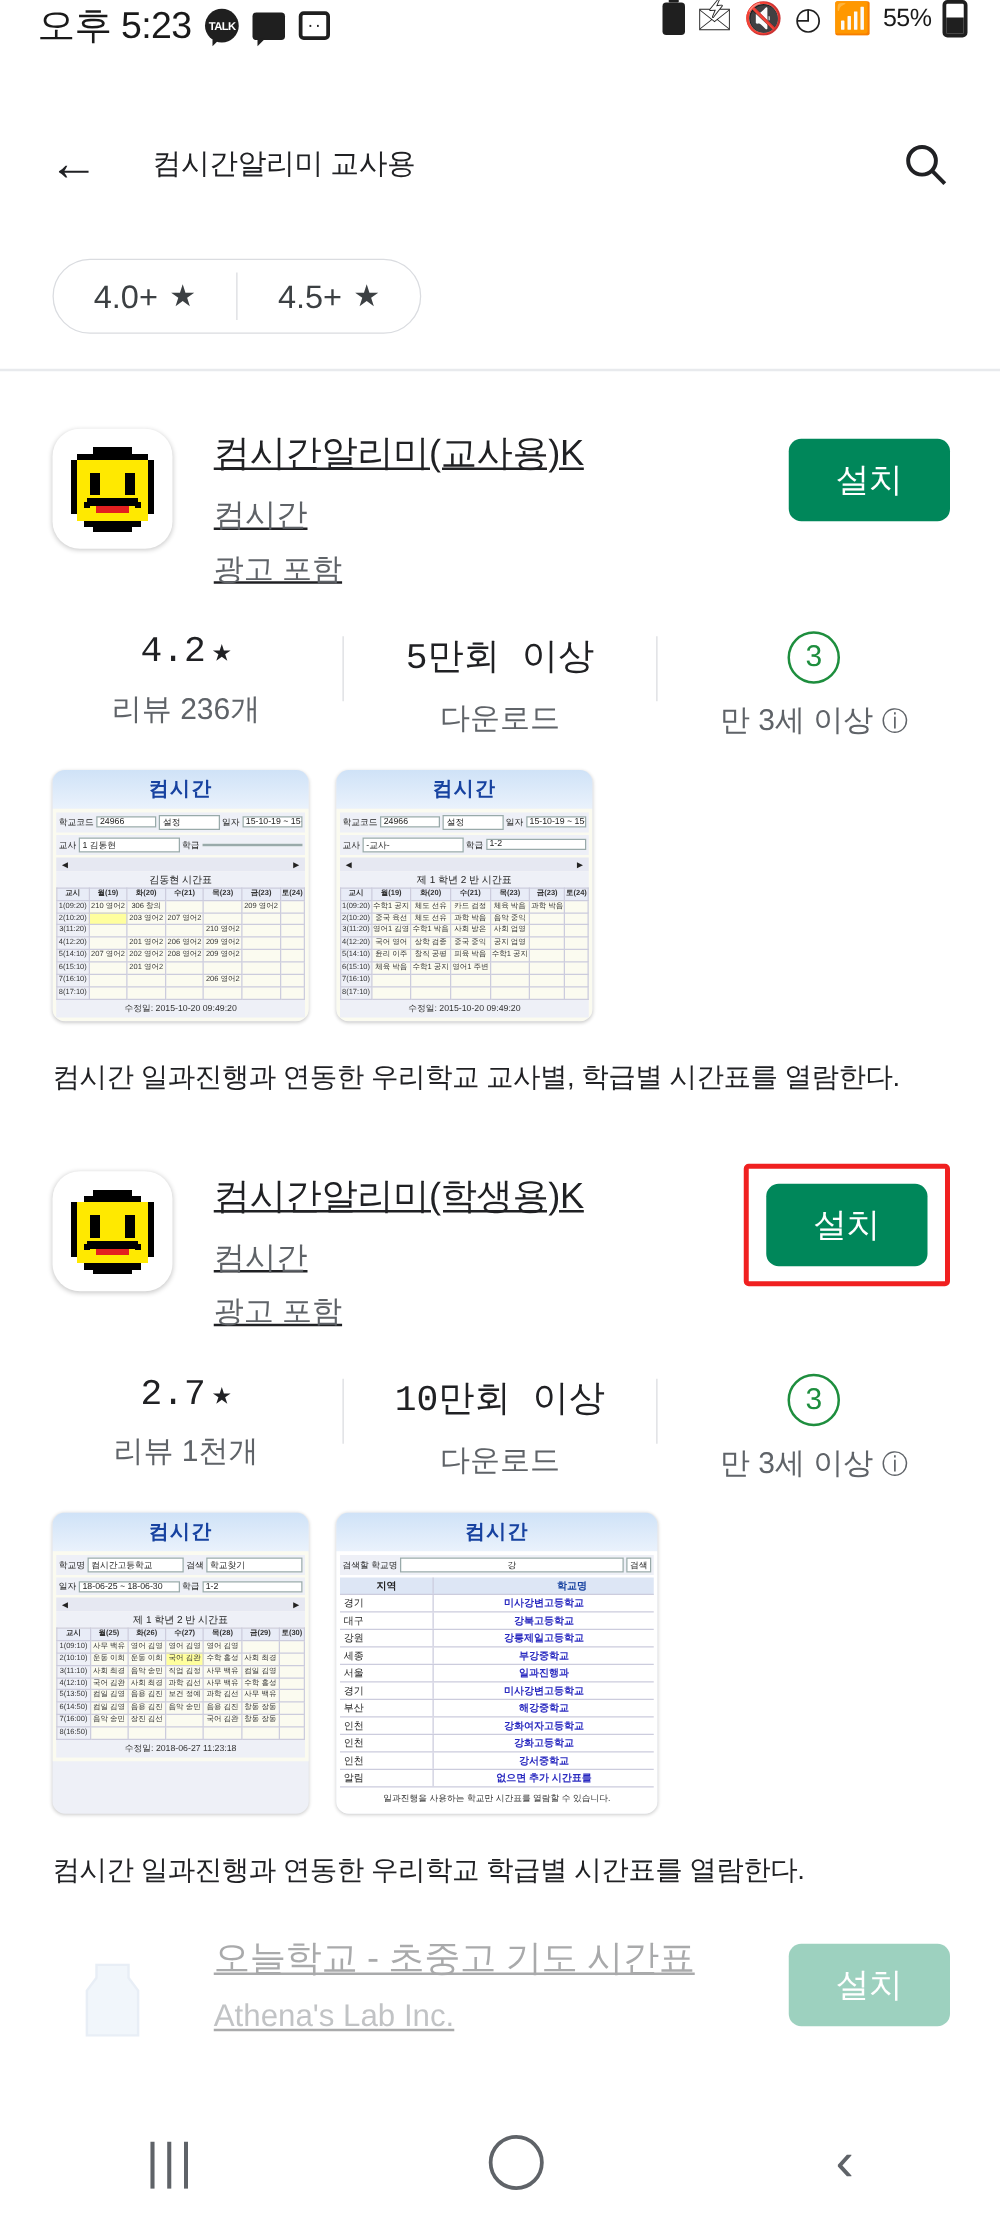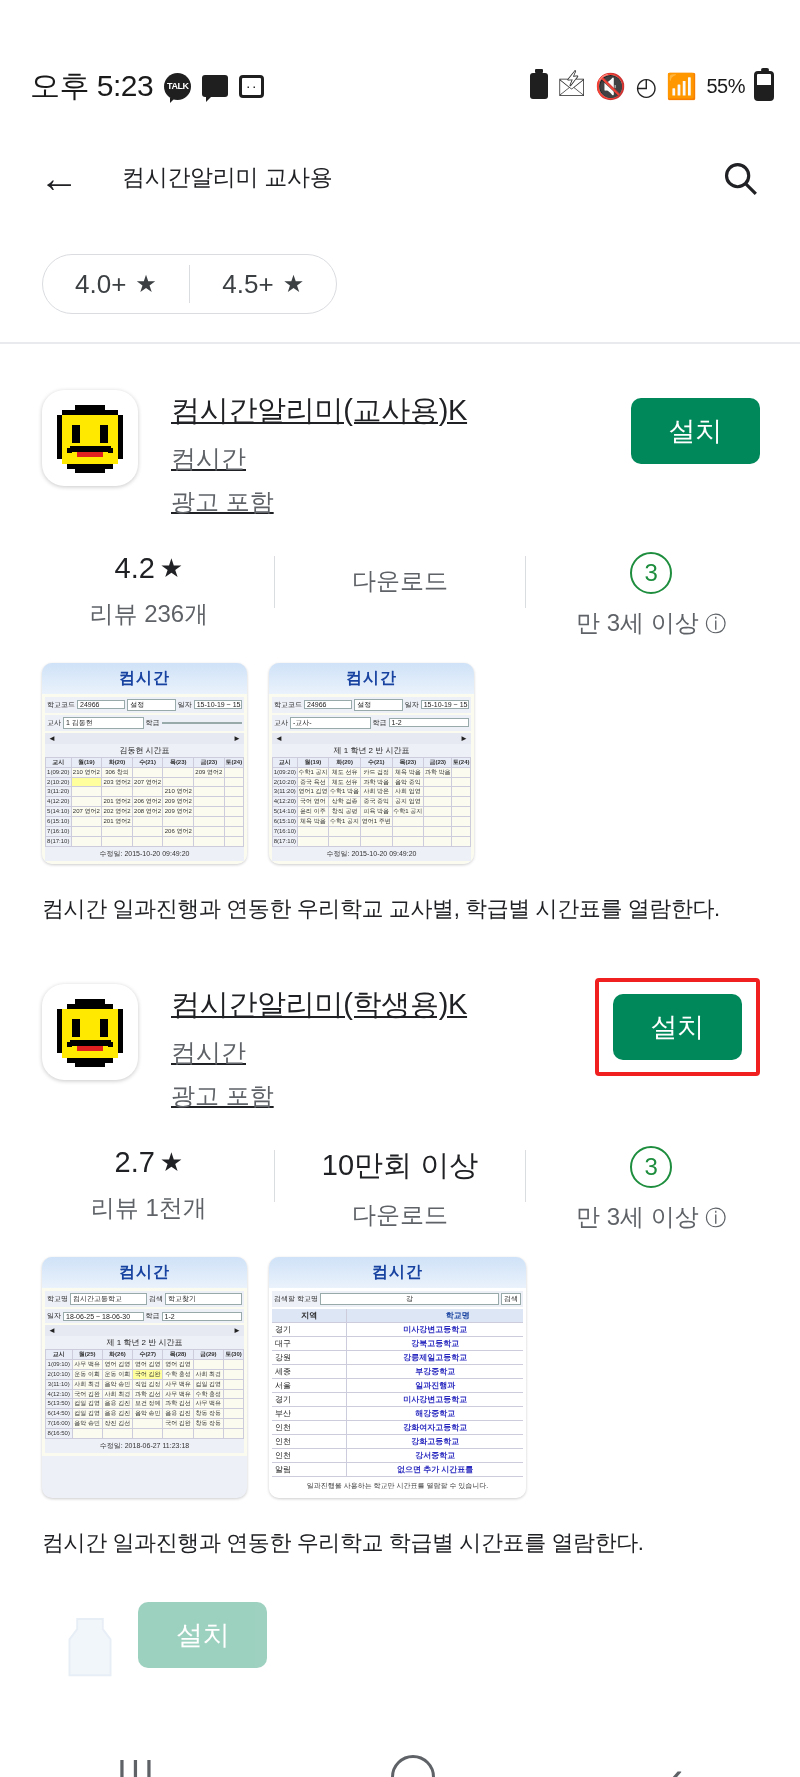--- a/index.html
+++ b/index.html
@@ -7,22 +7,22 @@
     width:800px; height:1777px;
     background:#ffffff;
     font-family:"Liberation Sans","DejaVu Sans",sans-serif;
     color:#202124;
     overflow:hidden;
   }
   .screen { position:relative; width:800px; height:1777px; background:#fff; }
 
   
   .statusbar {
-    height:78px; display:flex; align-items:center;
-    justify-content:space-between; padding:0 26px 0 30px;margin-top:47px;
+    height:78px; display:flex; align-items:flex-start;
+    justify-content:space-between; padding:0 26px 0 30px;
   }
   .sb-left { display:flex; align-items:center; gap:11px; }
   .sb-time { font-size:30px; font-weight:400; letter-spacing:-0.5px; color:#1a1a1a; }
   .sb-right { display:flex; align-items:center; gap:9px; }
   .talk-badge {
     width:27px; height:27px; border-radius:50%; background:#1f1f1f;
     position:relative; color:#fff; font-size:9px; font-weight:bold;
     display:flex; align-items:center; justify-content:center; letter-spacing:-0.5px;
   }
   .talk-badge:after{
@@ -83,21 +83,21 @@
   .install-wrap { flex:0 0 auto; padding-top:8px; }
   .install-btn {
     background:#00875a; color:#fff; border:none; border-radius:10px;
     font-size:27px; padding:15px 38px; font-family:inherit; letter-spacing:-0.3px;
   }
   .install-wrap.highlight { border:4px solid #f02020; padding:12px 14px; border-radius:4px; margin-top:-6px;}
 
   
   .stats { display:flex; align-items:flex-start; padding:34px 24px 0 24px; }
   .stat { flex:1; text-align:center; }
-  .stat-main { font-size:29px; color:#202124; display:flex; align-items:center; justify-content:center; gap:5px;}
+  .stat-main { font-size:29px; color:#202124; display:flex; align-items:center; justify-content:center; gap:5px;font-family:Liberation Mono, monospace;}
   .stat-main .star { font-size:26px; }
   .stat-sub { font-size:24px; color:#5f6368; margin-top:13px; }
   .stat-sep { width:1.5px; background:#dadce0; height:52px; margin-top:4px; }
   .rating-badge {
     width:42px; height:42px; border:2.5px solid #1e8e3e; border-radius:50%;
     color:#1e8e3e; font-size:24px; display:flex; align-items:center; justify-content:center;
     margin:0 auto;
   }
   .info-i { font-size:21px; color:#5f6368; }
 
@@ -236,20 +236,21 @@
     <div class="stats">
       <div class="stat">
         <div class="stat-main">
           <span>4.2</span>
           <span class="star">★</span>
         </div>
         <div class="stat-sub">리뷰 236개</div>
       </div>
       <div class="stat-sep"></div>
       <div class="stat">
+        <div class="stat-main">5만회 이상</div>
         <div class="stat-sub">다운로드</div>
       </div>
       <div class="stat-sep"></div>
       <div class="stat">
         <div class="rating-badge">3</div>
         <div class="stat-sub">
           <span>만 3세 이상</span>
           <span class="info-i">ⓘ</span>
         </div>
       </div>
@@ -711,20 +712,24 @@
     <div class="app-desc">컴시간 일과진행과 연동한 우리학교 학급별 시간표를 열람한다.</div>
   </div>
 
   <div class="app app3">
     <div class="app-head">
       <div class="app-icon" style="box-shadow:none;">
         <svg viewBox="0 0 64 64">
           <path d="M22 14 L42 14 L42 22 L48 30 L48 58 L16 58 L16 30 L22 22 Z" fill="#dce8f5" stroke="#c3d4e8" stroke-width="1.5"></path>
         </svg>
       </div>
+      <div class="app-meta">
+        <div class="app-title">오늘학교 - 초중고 기도 시간표</div>
+        <div class="app-dev">Athena's Lab Inc.</div>
+      </div>
       <div class="install-wrap">
         <button class="install-btn">설치</button>
       </div>
     </div>
   </div>
 
   <div class="navbar">
     <div class="nav-ic nav-recent">|||</div>
     <div class="nav-ic nav-home"></div>
     <div class="nav-ic nav-back">‹</div>

